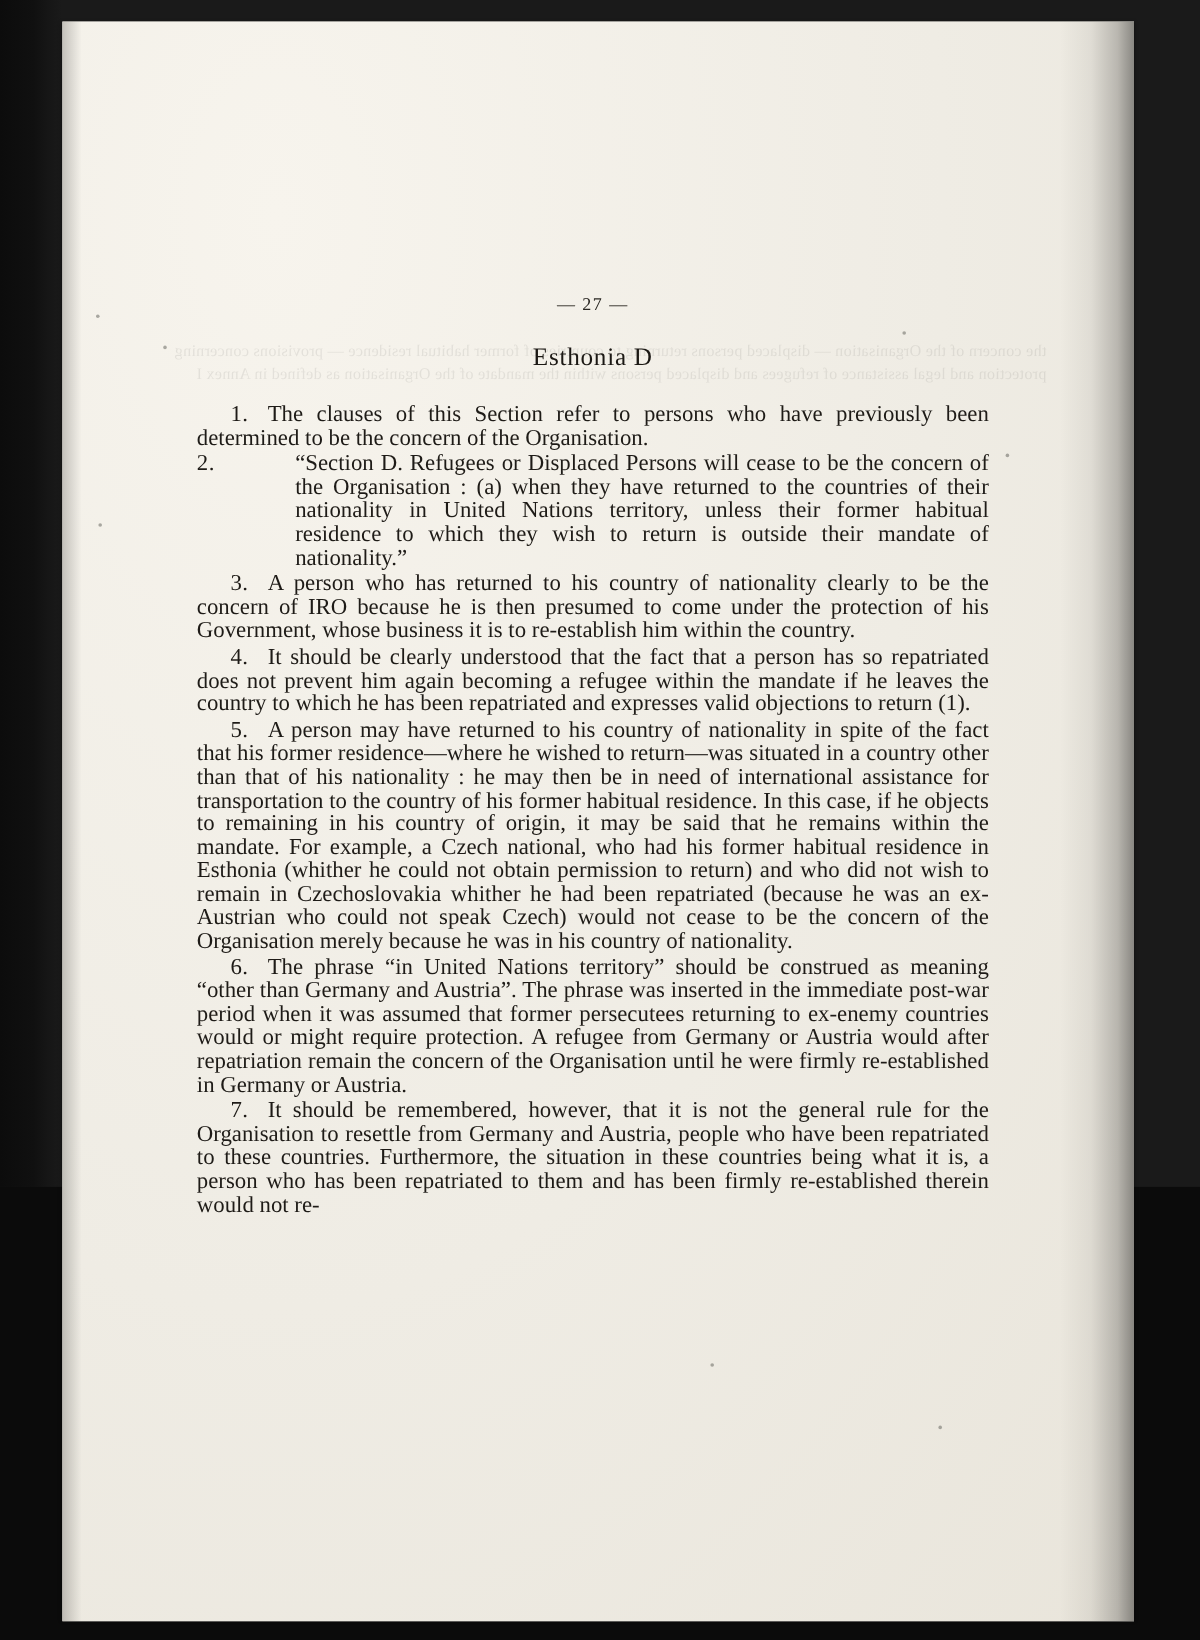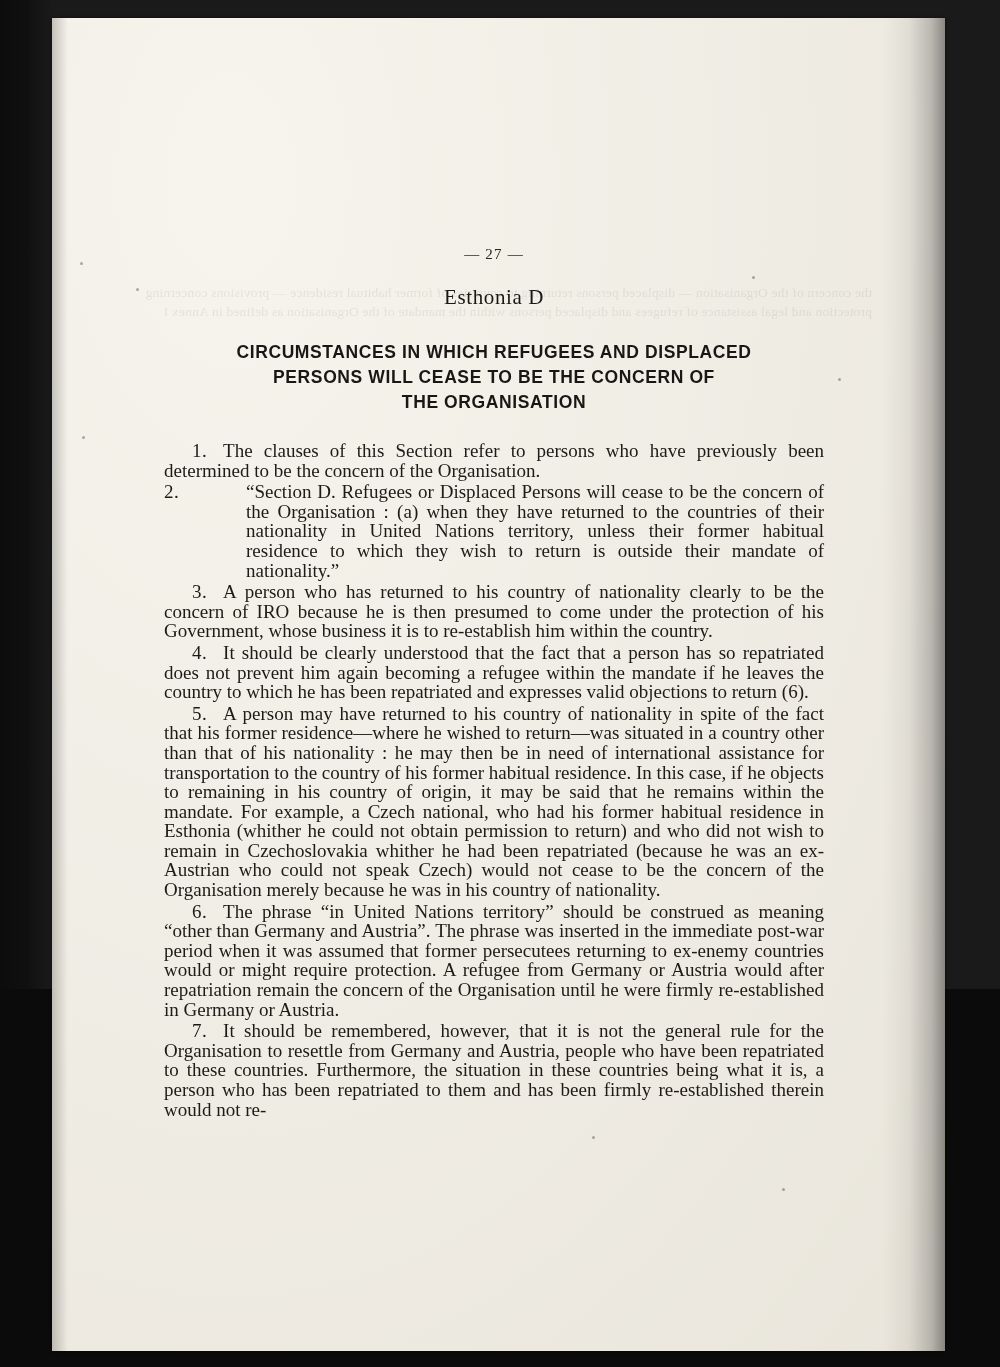--- a/index.html
+++ b/index.html
@@ -170,42 +170,37 @@
     <div class="speck" style="left:730px; top:1170px; width:3px; height:3px;"></div>
 
     <div class="content">
 
       <div class="folio">— 27 —</div>
 
 
 
       <div class="section-label">Esthonia D</div>
 
-      <div class="heading">
-        <div>CIRCUMSTANCES IN WHICH REFUGEES AND DISPLACED</div>
-        <div>PERSONS WILL CEASE TO BE THE CONCERN OF</div>
-        <div>THE ORGANISATION</div>
-      </div>
 
       <div class="body">
 
         <div class="para p1">
           <span class="ind"></span><span class="num">1.</span><span class="ind-s"></span><span>The clauses of this Section refer to persons who have previously been determined to be the concern of the Organisation.</span>
         </div>
 
         <div class="para quote">
           <span class="qnum num">2.</span><span>“Section D.  Refugees or Displaced Persons will cease to be the concern of the Organisation : (a) when they have returned to the countries of their nationality in United Nations territory, unless their former habitual residence to which they wish to return is outside their mandate of nationality.”</span>
         </div>
 
         <div class="para after-quote">
           <span class="ind"></span><span class="num">3.</span><span class="ind-s"></span><span>A person who has returned to his country of nationality clearly to be the concern of IRO because he is then presumed to come under the protection of his Government, whose business it is to re-establish him within the country.</span>
         </div>
 
         <div class="para">
-          <span class="ind"></span><span class="num">4.</span><span class="ind-s"></span><span>It should be clearly understood that the fact that a person has so repatriated does not prevent him again becoming a refugee within the mandate if he leaves the country to which he has been repatriated and expresses valid objections to return (6).</span>
+          <span class="ind"></span><span class="num">4.</span><span class="ind-s"></span><span>It should be clearly understood that the fact that a person has so repatriated does not prevent him again becoming a refugee within the mandate if he leaves the country to which he has been repatriated and expresses valid objections to return (1).</span>
         </div>
 
         <div class="para">
           <span class="ind"></span><span class="num">5.</span><span class="ind-s"></span><span>A person may have returned to his country of nationality in spite of the fact that his former residence—where he wished to return—was situated in a country other than that of his nationality : he may then be in need of international assistance for transportation to the country of his former habitual residence.  In this case, if he objects to remaining in his country of origin, it may be said that he remains within the mandate. For example, a Czech national, who had his former habitual residence in Esthonia (whither he could not obtain permission to return) and who did not wish to remain in Czechoslovakia whither he had been repatriated (because he was an ex-Austrian who could not speak Czech) would not cease to be the concern of the Organisation merely because he was in his country of nationality.</span>
         </div>
 
         <div class="para">
           <span class="ind"></span><span class="num">6.</span><span class="ind-s"></span><span>The phrase “in United Nations territory” should be construed as meaning “other than Germany and Austria”.  The phrase was inserted in the immediate post-war period when it was assumed that former persecutees returning to ex-enemy countries would or might require protection.  A refugee from Germany or Austria would after repatriation remain the concern of the Organisation until he were firmly re-established in Germany or Austria.</span>
         </div>
 

